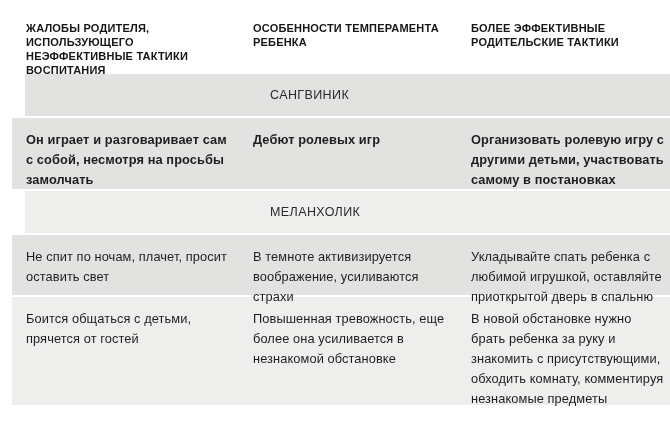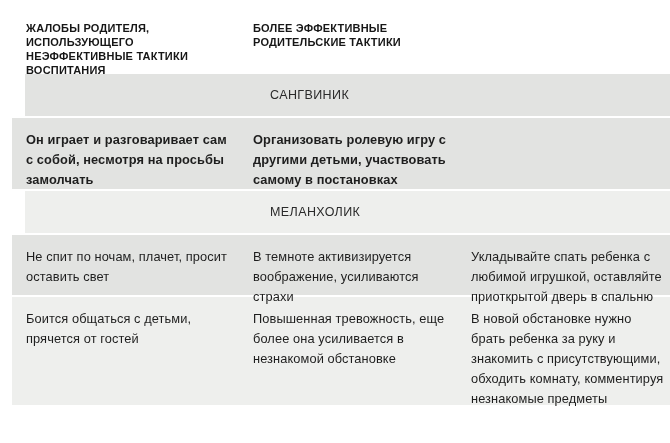--- a/index.html
+++ b/index.html
@@ -52,30 +52,32 @@
     color: #2a2a2a;
   }
 </style>
 </head>
 <body>
 
 <div class="table">
 
   <div class="stripe stripe-header">
     <div class="cell c1 header-cell">ЖАЛОБЫ РОДИТЕЛЯ, ИСПОЛЬЗУЮЩЕГО НЕЭФФЕКТИВНЫЕ ТАКТИКИ ВОСПИТАНИЯ</div>
+    <div class="cell c2 header-cell">ОСОБЕННОСТИ ТЕМПЕРАМЕНТА РЕБЕНКА</div>
     <div class="cell c3 header-cell">БОЛЕЕ ЭФФЕКТИВНЫЕ РОДИТЕЛЬСКИЕ ТАКТИКИ</div>
   </div>
 
   <div class="stripe stripe-band stripe-dark">
     <div class="band-cell">САНГВИНИК</div>
   </div>
 
 
   <div class="stripe stripe-row2 stripe-dark">
     <div class="cell c1">Он играет и разговаривает сам с собой, несмотря на просьбы замолчать</div>
+    <div class="cell c2">Дебют ролевых игр</div>
     <div class="cell c3">Организовать ролевую игру с другими детьми, участвовать самому в постановках</div>
   </div>
 
   <div class="stripe stripe-band stripe-light">
     <div class="band-cell">МЕЛАНХОЛИК</div>
   </div>
 
   <div class="stripe stripe-row3 stripe-dark">
     <div class="cell c1">Не спит по ночам, плачет, просит оставить свет</div>
     <div class="cell c2">В темноте активизируется воображение, усиливаются страхи</div>

